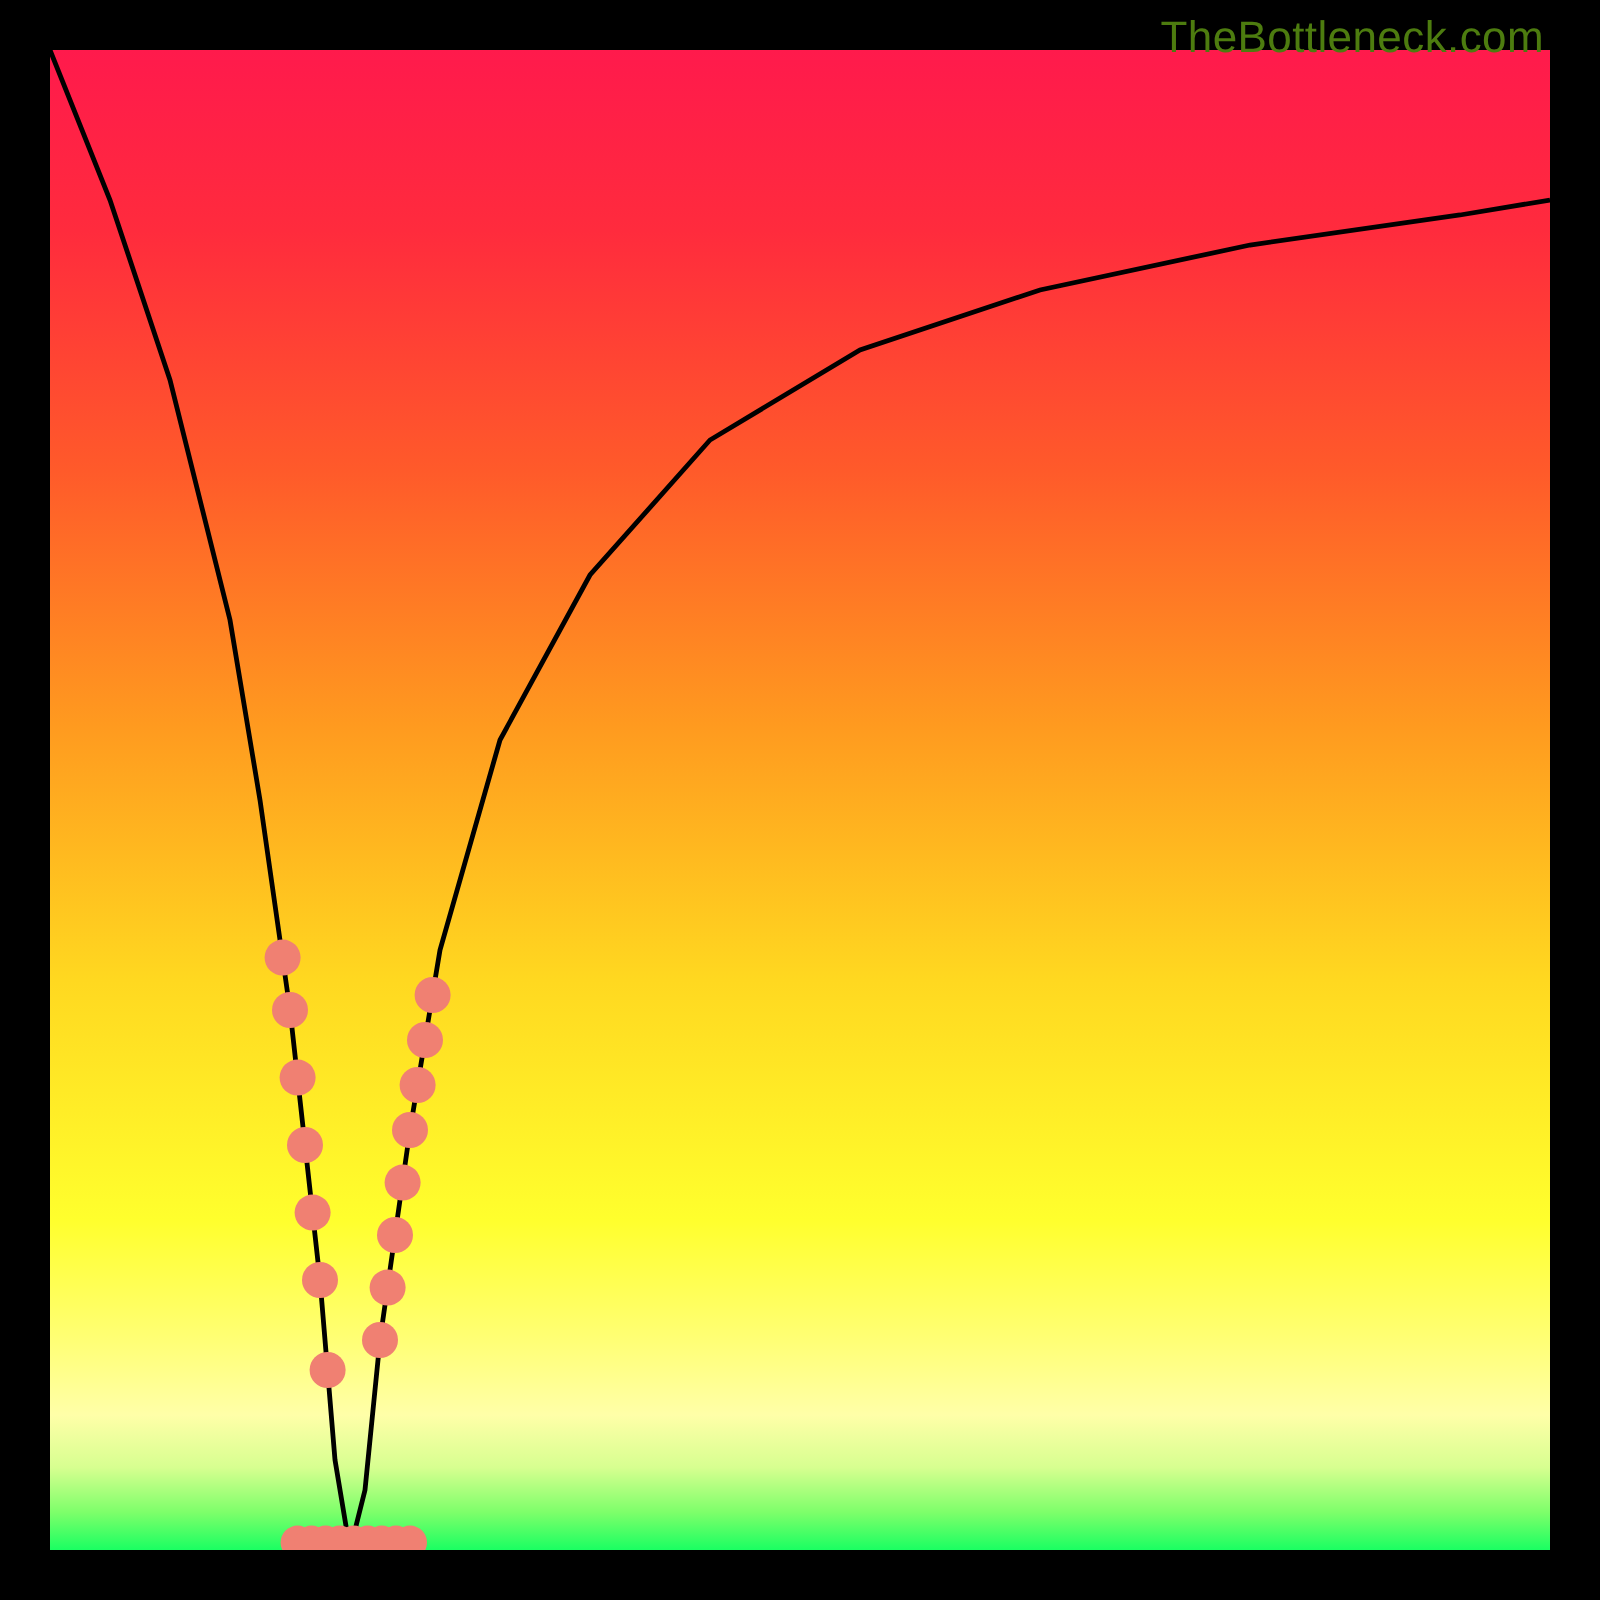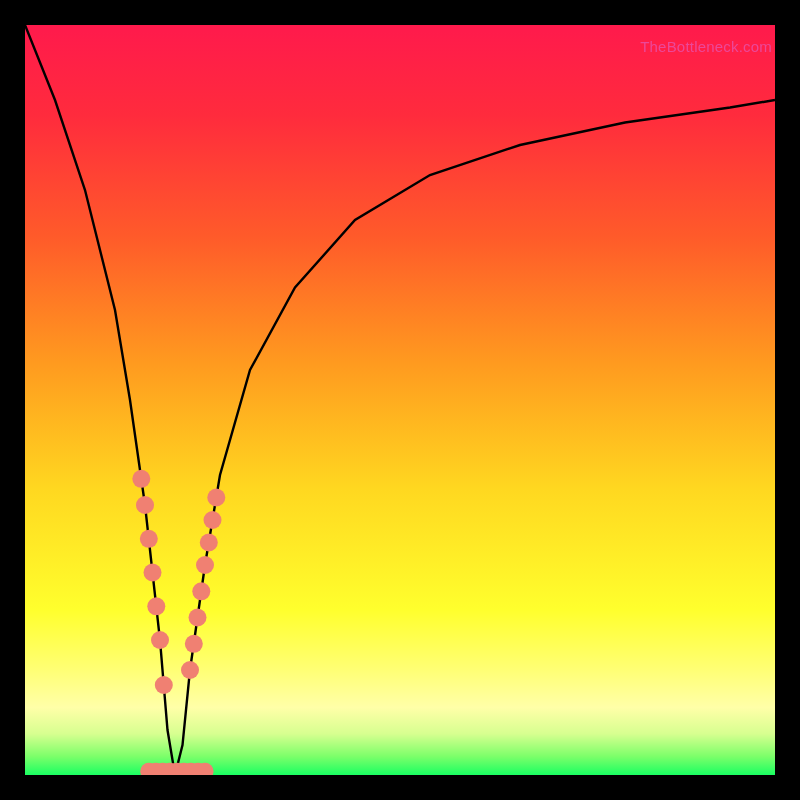--- a/index.html
+++ b/index.html
@@ -22,26 +22,25 @@
     left: 25px;
     top: 25px;
     width: 750px;
     height: 750px;
     overflow: hidden;
   }
   .watermark {
     position: absolute;
     top: 6px;
     right: 28px;
-    color: #ec4899;
-    font-size: 15px;
+    color: #4d7c0f;
+    font-size: 22px;
     font-weight: 500;
     letter-spacing: 0.2px;
     user-select: none;
-    margin-top: 32px;
   }
   svg { display: block; }
 </style>
 </head>
 <body>
 
 <div class="frame">
   <div class="plot-area">
     <svg id="svg" width="750" height="750" viewBox="0 0 750 750">
       <defs>

